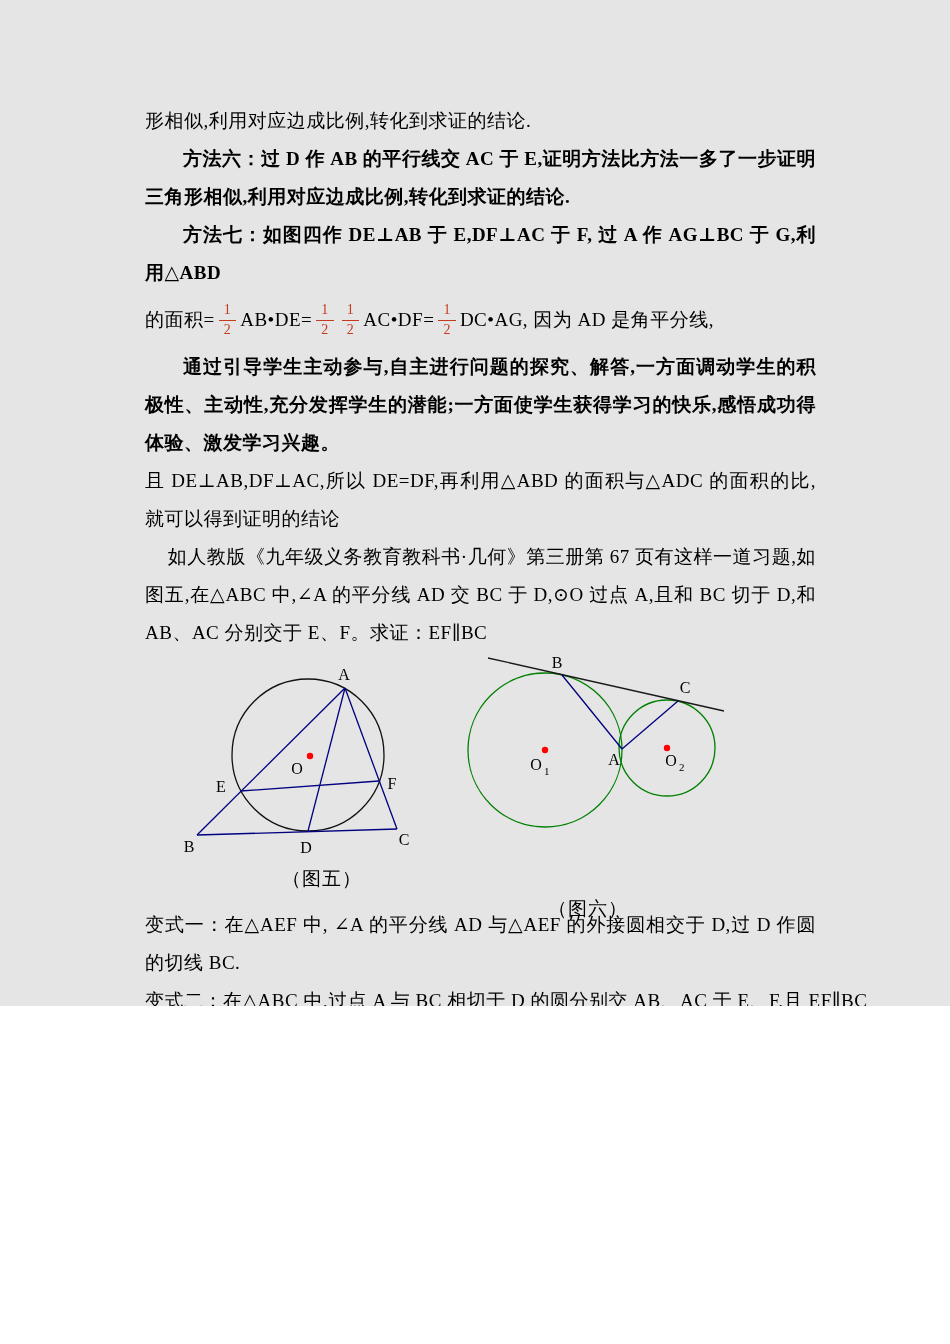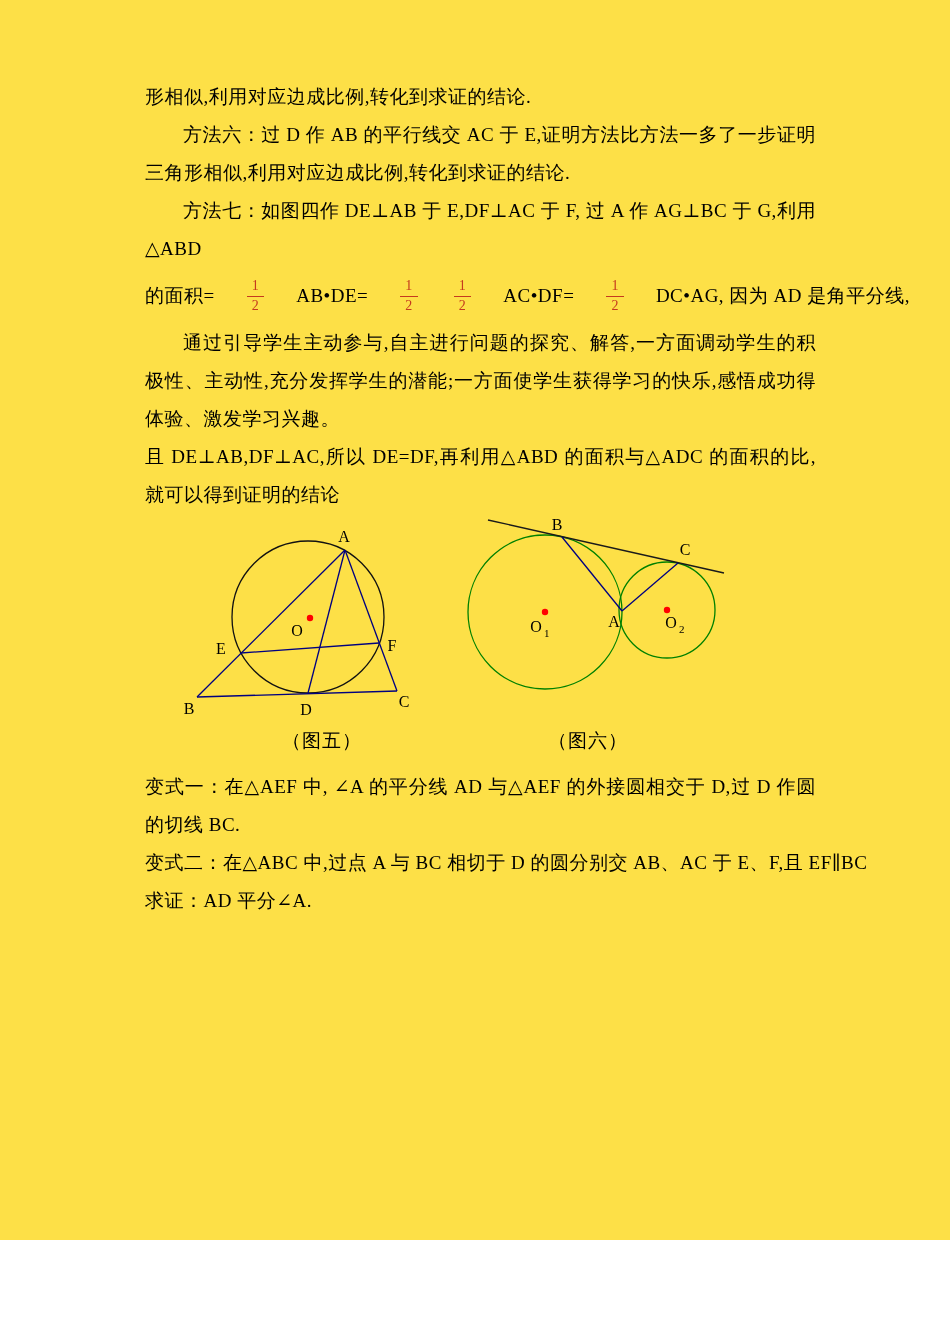--- a/index.html
+++ b/index.html
@@ -1,43 +1,42 @@
 <!DOCTYPE html>
 <html><head>
 <meta charset="utf-8">
 <style>
   * { margin: 0; padding: 0; box-sizing: border-box; }
   html, body { background: #ffffff; }
   .page {
     width: 950px;
-    height: 1240px;
-    background: #fde047;
+    height: 1006px;
+    background: #e5e5e5;
     position: relative;
-    padding-top: 78px;
+    padding-top: 102px;
     font-family: "Liberation Serif", "DejaVu Serif", serif;
     color: #000000;
     overflow: hidden;
   }
   .para {
     margin: 0 134px 0 145px;
     font-size: 19px;
     line-height: 38px;
     text-align: justify;
     letter-spacing: 0.5px;
   }
-  .indent2 { text-indent: 2em; }
+  .indent2 { text-indent: 2em; font-weight: bold; }
   .indent1 { text-indent: 1.2em; }
   .nowrap { white-space: nowrap; text-align: center; }
   .formula {
     display: flex;
     align-items: center;
     height: 56px;
     white-space: nowrap;
     overflow: visible;
-    gap: 28px;
   }
   .frac {
     display: inline-block;
     text-align: center;
     font-size: 14px;
     line-height: 1.15;
     margin: 0 4px;
     font-family: "Liberation Serif", serif;
   }
   .frac .num { display: block; border-bottom: 1.3px solid currentColor; padding: 0 5px 1px; }
@@ -46,21 +45,21 @@
   .figures-wrap svg { display: block; }
   .lbl text {
     font-family: "Liberation Serif", "DejaVu Serif", serif;
     font-size: 16px;
     fill: #000000;
   }
   .lbl text.sub { font-size: 11px; }
   .caption-row { position: relative; height: 40px; margin-top: 2px; }
   .cap { position: absolute; font-size: 19px; letter-spacing: 1px; font-family: Liberation Mono, monospace; }
   .cap5 { left: 282px; }
-  .cap6 { left: 548px; }
+  .cap6 { left: 548px; margin-top: 30px; }
 </style>
 </head>
 <body>
 
 <div class="page">
 
   <p class="para">形相似,利用对应边成比例,转化到求证的结论.</p>
   <p class="para indent2">方法六：过 D 作 AB 的平行线交 AC 于 E,证明方法比方法一多了一步证明三角形相似,利用对应边成比例,转化到求证的结论.</p>
   <p class="para indent2">方法七：如图四作 DE⊥AB 于 E,DF⊥AC 于 F, 过 A 作 AG⊥BC 于 G,利用△ABD</p>
 
@@ -82,20 +81,21 @@
       <span>AC•DF=</span>
       <span class="frac" style="color: rgb(197, 58, 30);">
         <span class="num">1</span>
         <span class="den">2</span>
       </span>
       <span>DC•AG, 因为 AD 是角平分线,</span>
     </div>
 
   <p class="para indent2">通过引导学生主动参与,自主进行问题的探究、解答,一方面调动学生的积极性、主动性,充分发挥学生的潜能;一方面使学生获得学习的快乐,感悟成功得体验、激发学习兴趣。</p>
   <p class="para">且 DE⊥AB,DF⊥AC,所以 DE=DF,再利用△ABD 的面积与△ADC 的面积的比,就可以得到证明的结论</p>
+  <p class="para indent1">如人教版《九年级义务教育教科书·几何》第三册第 67 页有这样一道习题,如图五,在△ABC 中,∠A 的平分线 AD 交 BC 于 D,⊙O 过点 A,且和 BC 切于 D,和 AB、AC 分别交于 E、F。求证：EF∥BC</p>
 
   <div class="figures-wrap">
     <svg width="950" height="212" viewBox="0 0 950 212">
 
       <g>
         <circle cx="308" cy="103" r="76" fill="none" stroke="#111111" stroke-width="1.3"></circle>
         <g stroke="#000080" stroke-width="1.3">
           <line x1="345" y1="36" x2="197" y2="183"></line>
           <line x1="345" y1="36" x2="397" y2="177"></line>
           <line x1="197" y1="183" x2="397" y2="177"></line>

